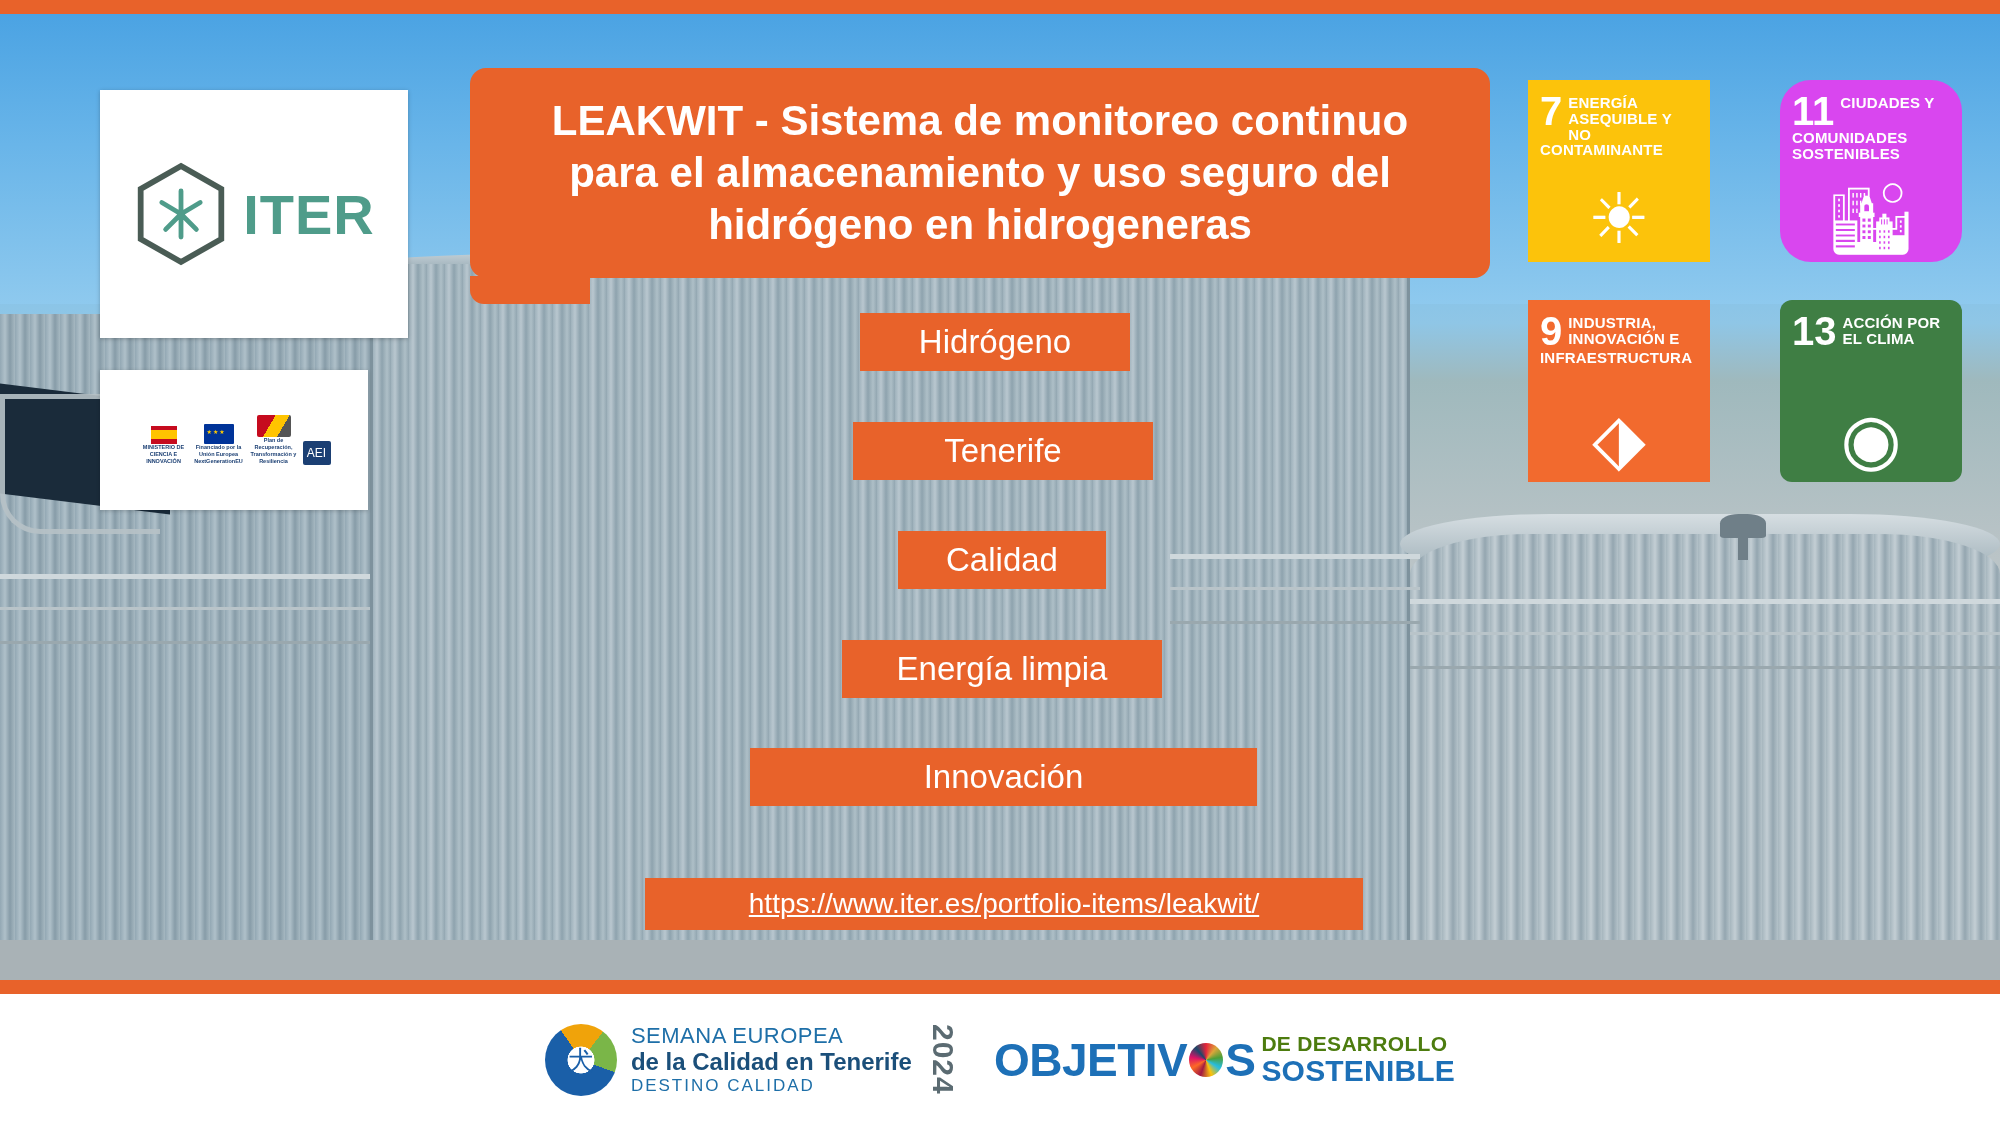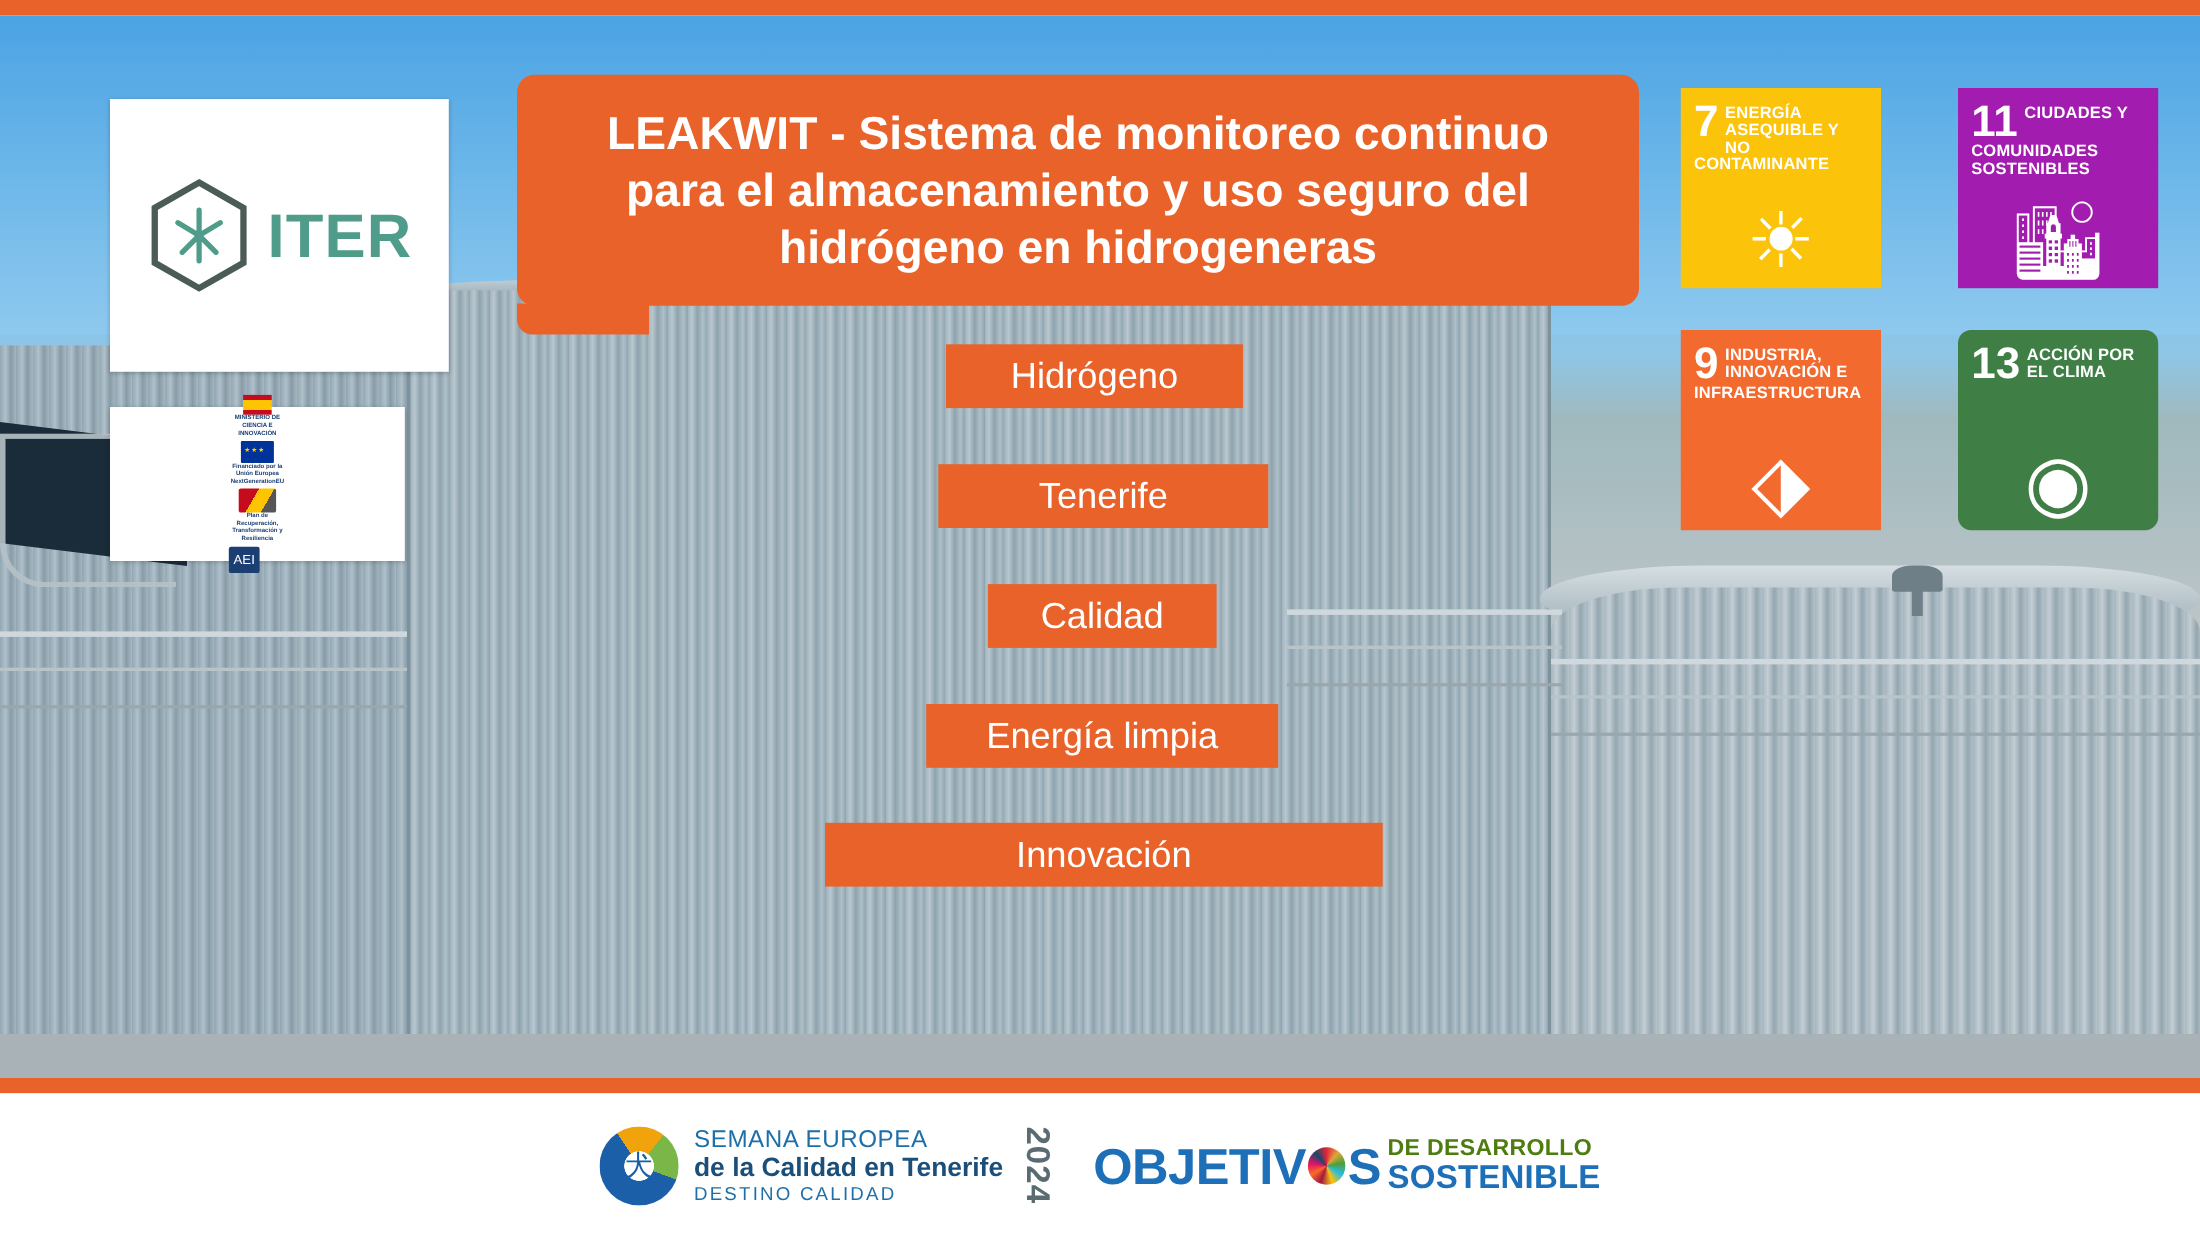--- a/index.html
+++ b/index.html
@@ -111,21 +111,21 @@
   .iter-word {
     font-size: 56px; font-weight: bold; color: #4f9c8a; letter-spacing: 1px;
   }
   
   .logo-min {
     position: absolute; left: 100px; top: 370px; width: 268px; height: 140px;
     background: #ffffff;
     display: flex; align-items: center; justify-content: center;
     box-shadow: 0 1px 4px rgba(0,0,0,.2);
   }
-  .min-row { display: flex; align-items: flex-start; gap: 3px; padding: 0 8px; flex-direction: column; }
+  .min-row { display: flex; align-items: flex-end; gap: 3px; padding: 0 8px; }
   .min-cell { display: flex; flex-direction: column; align-items: center; }
   .min-flag-es {
     width: 26px; height: 18px;
     background: linear-gradient(to bottom, #c60b1e 0 25%, #ffc400 25% 75%, #c60b1e 75% 100%);
   }
   .min-txt { font-size: 5.5px; color: #1b3f73; line-height: 1.25; text-align: center; max-width: 52px; font-weight: bold;}
   .min-eu {
     width: 30px; height: 20px; background: #003399; position: relative; border-radius: 1px;
   }
   .min-eu:after {
@@ -153,21 +153,21 @@
 
   
   .sdg {
     position: absolute; width: 182px; height: 182px; color: #ffffff;
     padding: 12px 12px 0 12px;
   }
   .sdg .num { font-size: 40px; font-weight: bold; line-height: .95; float: left; margin-right: 6px;}
   .sdg .lbl { font-size: 15px; font-weight: bold; line-height: 1.05; letter-spacing: .2px; text-transform: uppercase; padding-top: 3px;}
   .sdg .glyph { position: absolute; left: 0; bottom: 8px; width: 182px; text-align: center; font-size: 70px; line-height: 1; }
   .sdg7 { left: 1528px; top: 80px; background: #fcc30b; }
-  .sdg11 { left: 1780px; top: 80px; background: #a21caf; }
+  .sdg11 { left: 1780px; top: 80px; background: #d946ef; border-radius: 31px; }
   .sdg9 { left: 1528px; top: 300px; background: #f26a2e; }
   .sdg13 { left: 1780px; top: 300px; background: #3f7e44; border-radius: 12px; }
 
   
   .chip {
     position: absolute; height: 58px;
     background: #e8622a; color: #ffffff;
     display: flex; align-items: center; justify-content: center;
     font-size: 33px;
     padding: 0 26px;
@@ -296,20 +296,21 @@
     <div class="lbl">ACCIÓN POR EL CLIMA</div>
     <div class="glyph">◉</div>
   </div>
 
   <div class="chip chip1">Hidrógeno</div>
   <div class="chip chip2">Tenerife</div>
   <div class="chip chip3">Calidad</div>
   <div class="chip chip4">Energía limpia</div>
   <div class="chip chip5">Innovación</div>
 
+  <a class="url-chip" href="#">https://www.iter.es/portfolio-items/leakwit/</a>
 
   <div class="band-bottom"></div>
 
   <div class="footer">
     <div class="sec-logo">
       <div class="sec-mark"></div>
       <div class="sec-txt">
         <div class="sec-l1">SEMANA EUROPEA</div>
         <div class="sec-l2">de la Calidad en Tenerife</div>
         <div class="sec-l3">DESTINO CALIDAD</div>

